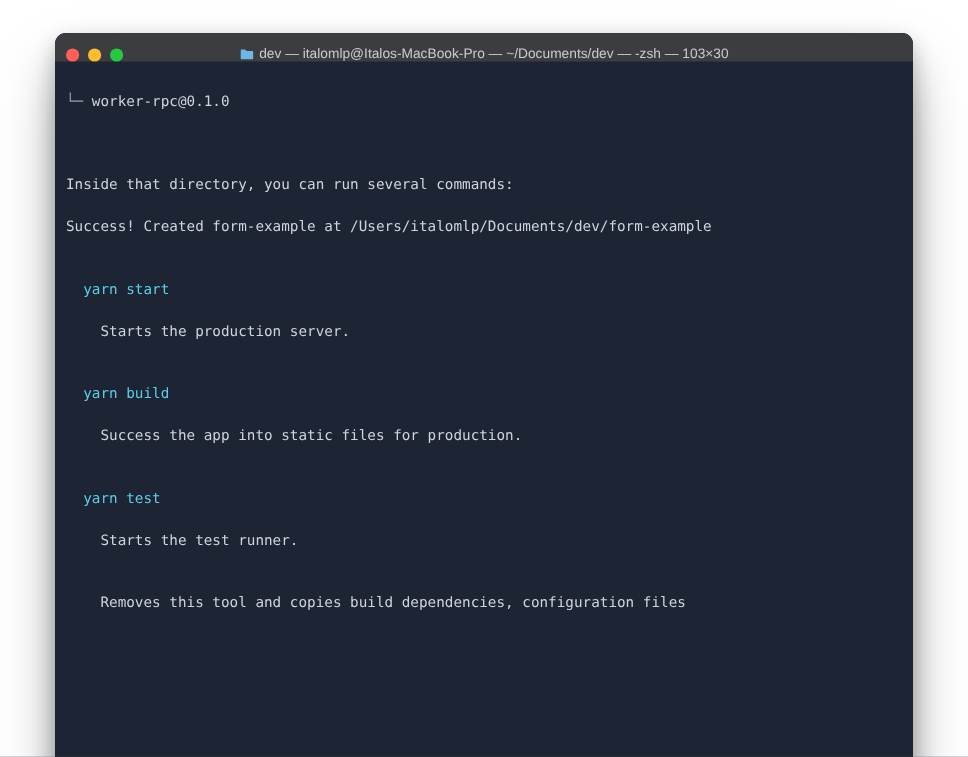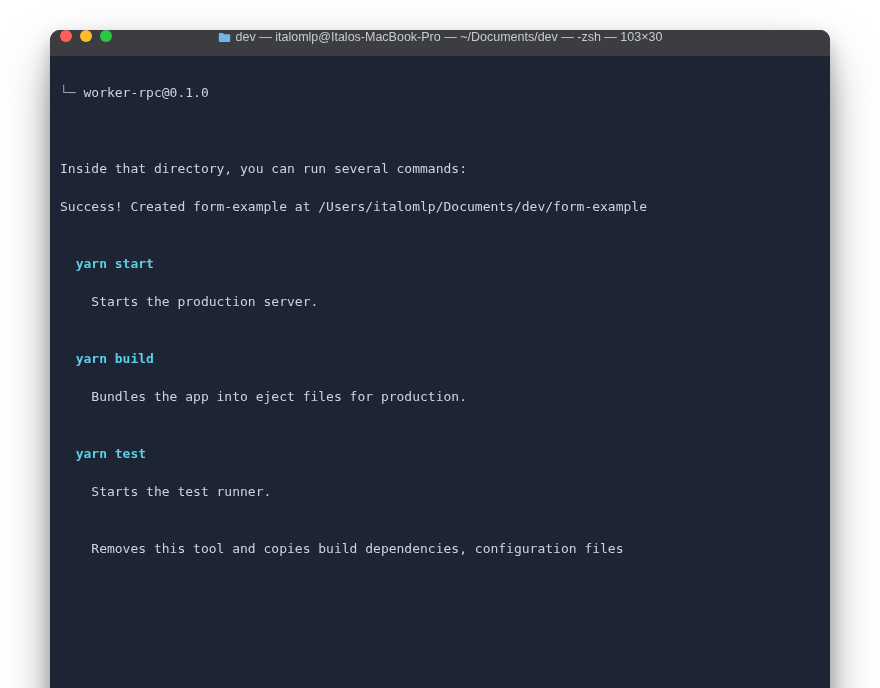--- a/index.html
+++ b/index.html
@@ -18,21 +18,21 @@
       width: 780px;
       border-radius: 10px;
       overflow: hidden;
       box-shadow: 0 25px 50px -10px rgba(0,0,0,0.5), 0 10px 20px rgba(0,0,0,0.25);
       background: #1d2433;
     }
     .titlebar {
       height: 26px;
       background: #3b3d41;
       display: flex;
-      align-items: flex-start;
+      align-items: flex-end;
       padding: 0 10px;
       position: relative;
     }
     .traffic-lights { display: flex; gap: 8px; align-items: center; }
     .light { width: 12px; height: 12px; border-radius: 50%; }
     .light.close { background: #ff5f57; }
     .light.min   { background: #febc2e; }
     .light.max   { background: #28c840; }
     .titlebar-title {
       position: absolute;
@@ -54,21 +54,21 @@
     .terminal {
       background: #1d2433;
       color: #ced4df;
       padding: 8px 10px 16px 10px;
       font-family: "SF Mono","Menlo","Monaco","Consolas",monospace;
       font-size: 13px;
       line-height: 19px;
       min-height: 590px;
       white-space: pre;
     }
-    .cmd  { color: #5ccfe6; font-weight: bold; }
+    .cmd  { color: #5ccfe6; }
     .sparkle { color: #f7e97a; }
     .line { white-space: pre; }
     .tree-char { color: #9aa2b1; }
   </style>
 </head>
 <body>
 
 <div class="window">
   <div class="titlebar">
     <div class="traffic-lights">
@@ -90,21 +90,21 @@
 <div class="line"><span class="tree-char">└─ </span><span>worker-rpc@0.1.0</span></div>
 <div class="line"></div>
 <div class="line"></div>
 <div class="line">Inside that directory, you can run several commands:</div>
 <div class="line">Success! Created form-example at /Users/italomlp/Documents/dev/form-example</div>
 <div class="line"></div>
 <div class="line cmd">  yarn start</div>
 <div class="line">    Starts the production server.</div>
 <div class="line"></div>
 <div class="line cmd">  yarn build</div>
-<div class="line">    Bundles the app into eject files for production.</div>
+<div class="line">    Success the app into static files for production.</div>
 <div class="line"></div>
 <div class="line cmd">  yarn test</div>
 <div class="line">    Starts the test runner.</div>
 <div class="line"></div>
 <div class="line">    Removes this tool and copies build dependencies, configuration files</div>
 
 <div class="line"></div>
 
 <div class="line"></div>
 

